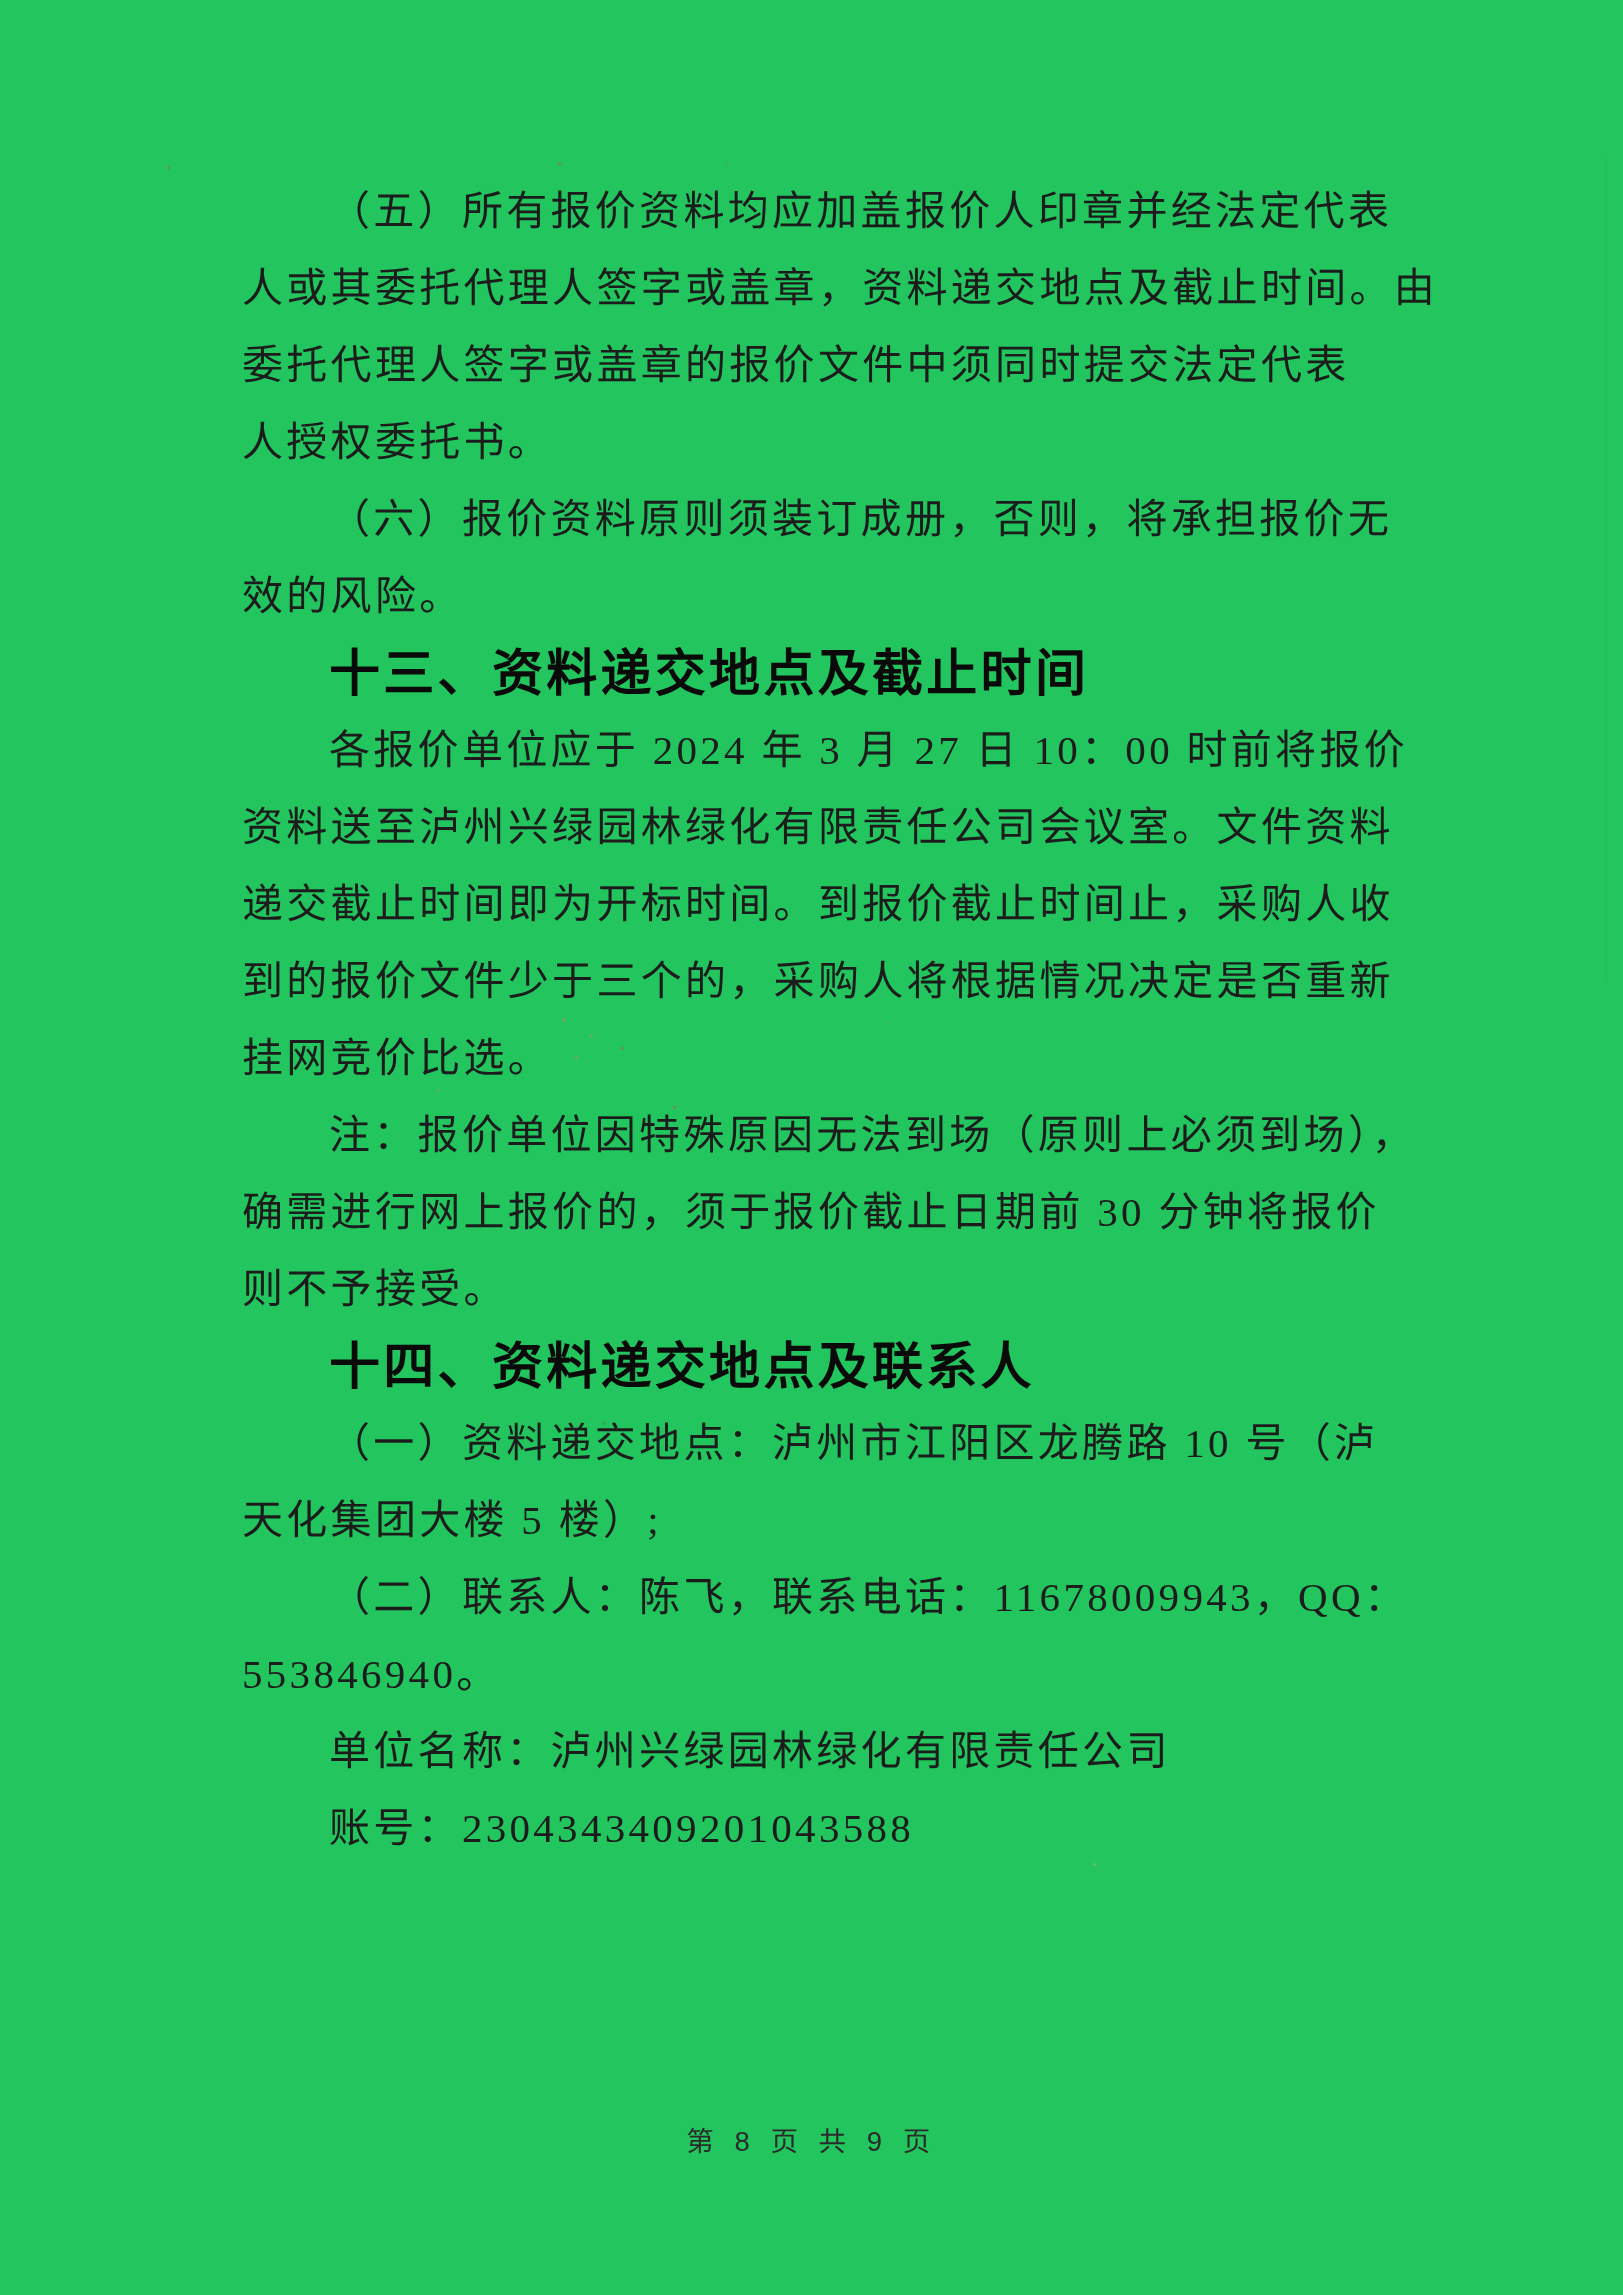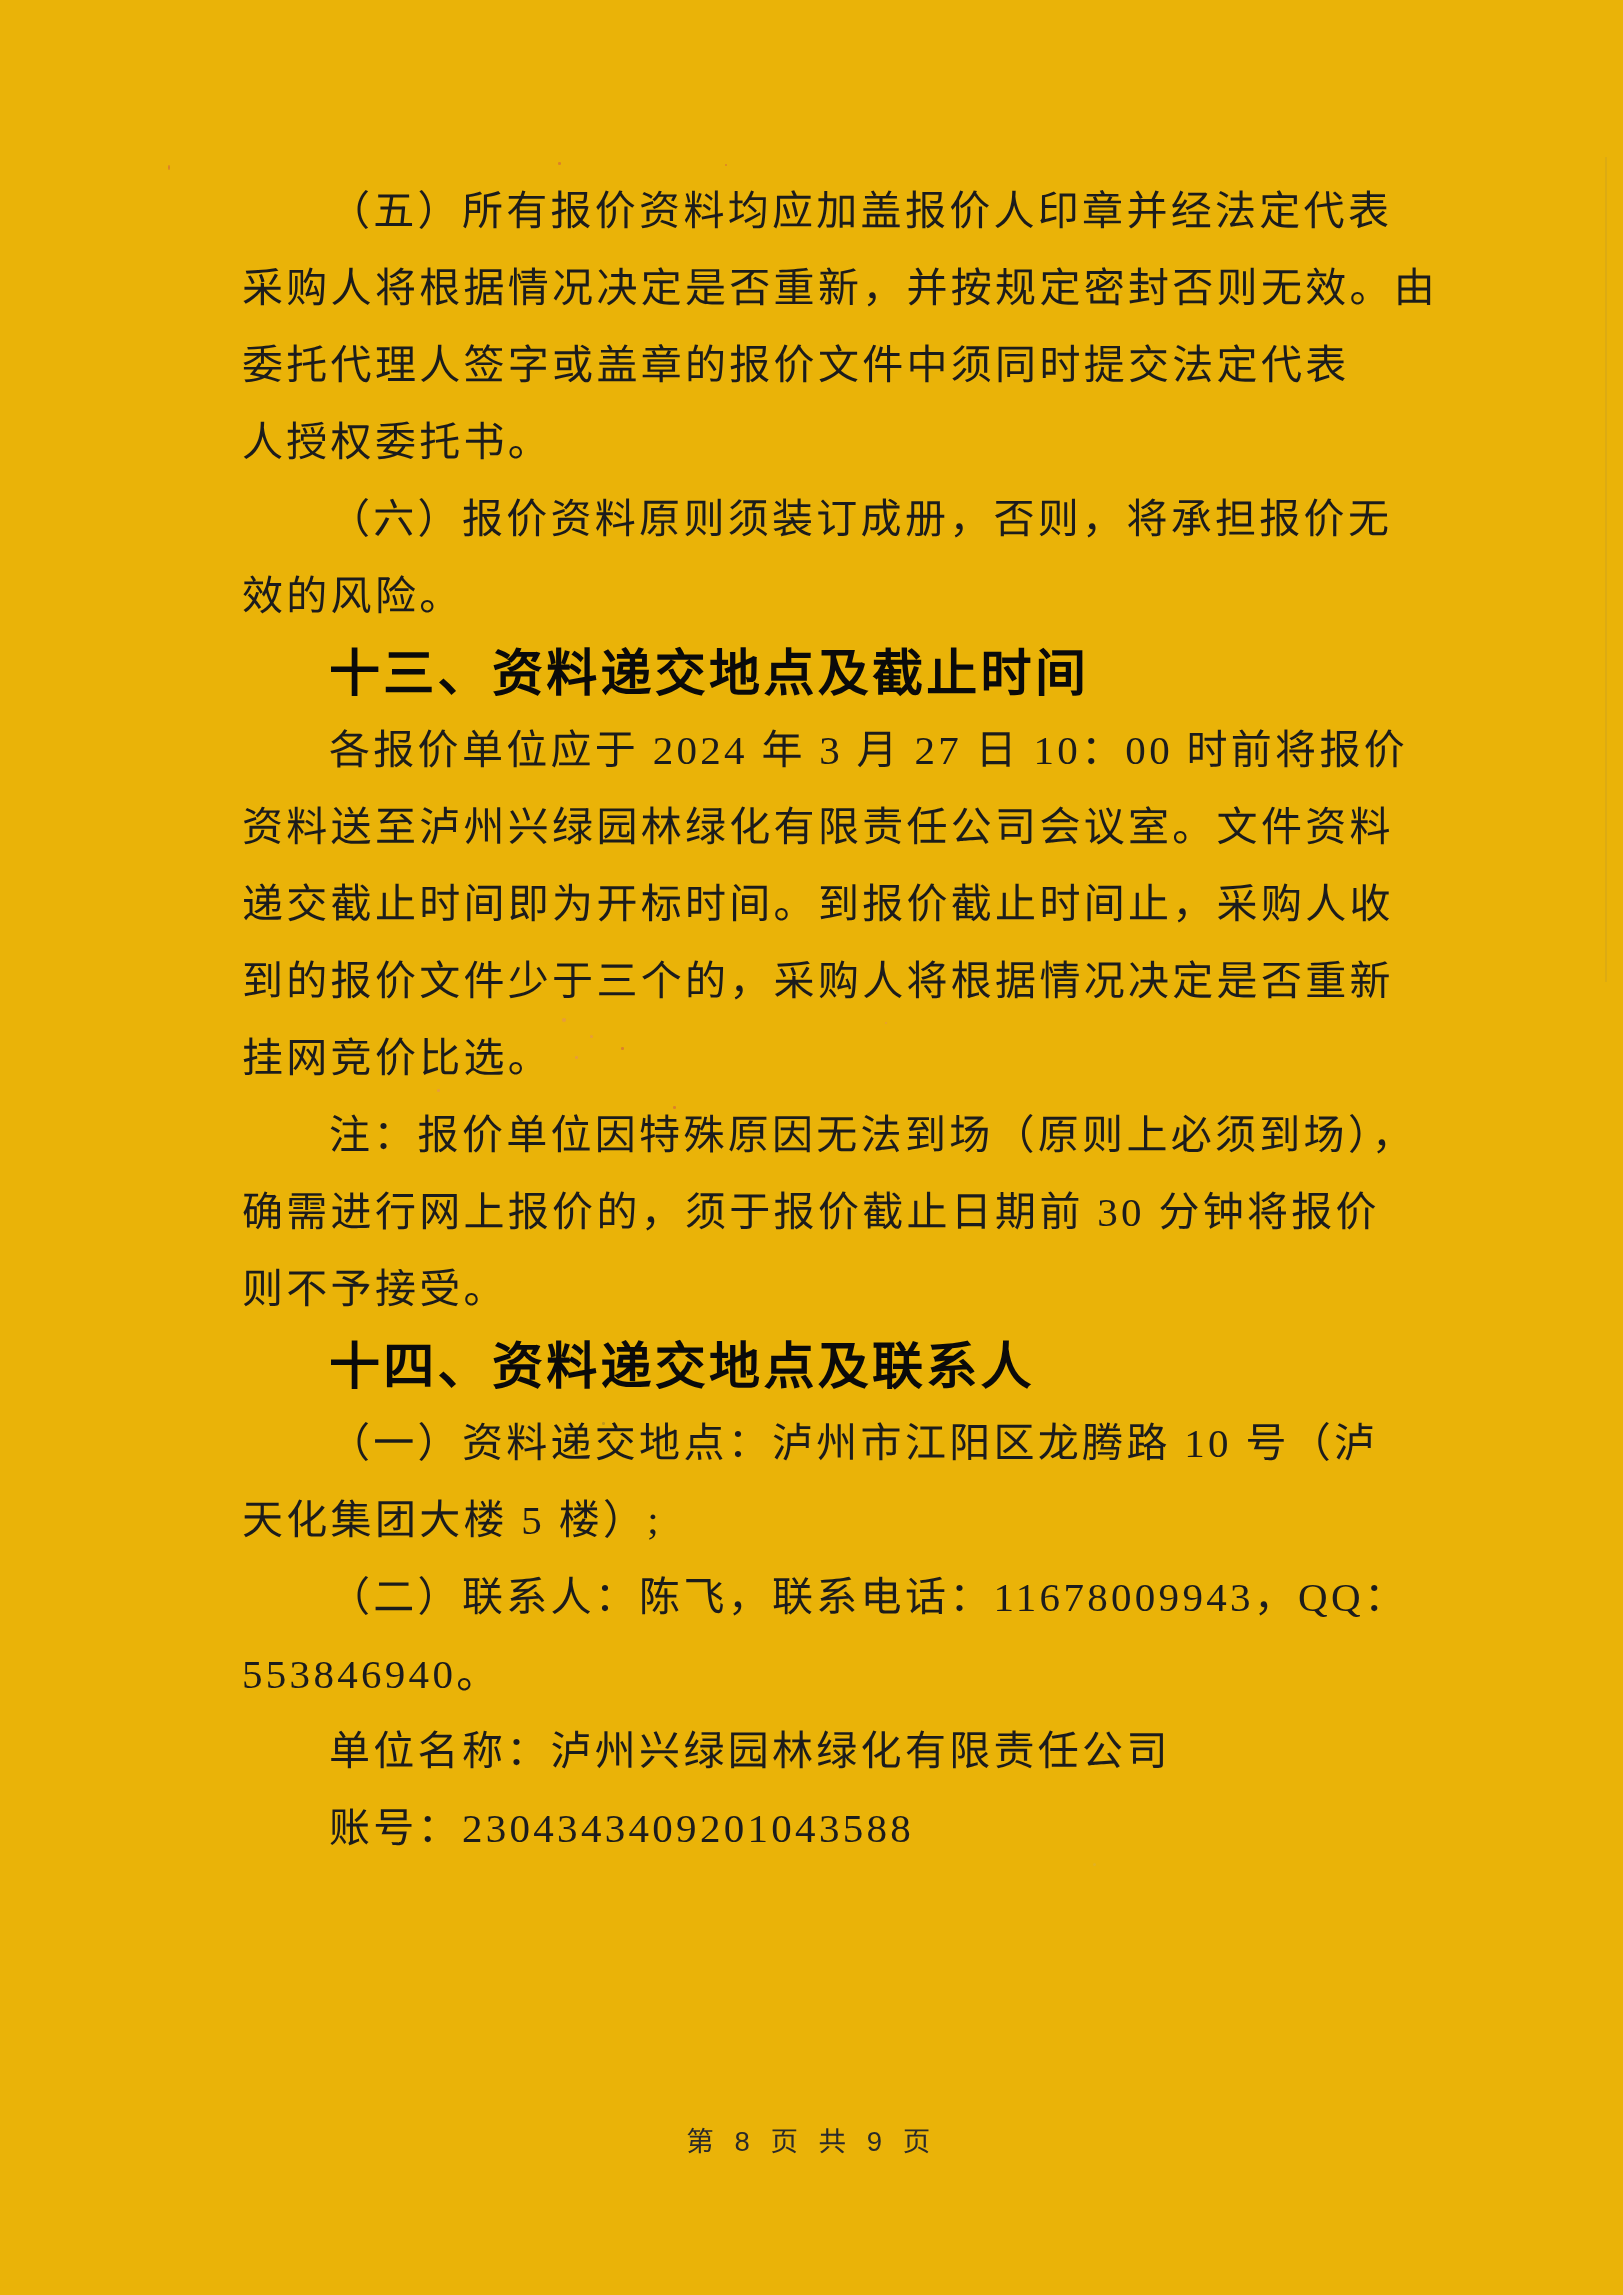--- a/index.html
+++ b/index.html
@@ -5,21 +5,21 @@
   html, body {
     margin: 0;
     padding: 0;
     background: #e8e8e6;
   }
   .page {
     position: relative;
     width: 1623px;
     height: 2295px;
     margin: 0 auto;
-    background: #eab308;
+    background: #22c55e;
     overflow: hidden;
   }
   .text-block {
     position: absolute;
     left: 242px;
     top: 173px;
     width: 1152px;
   }
   .line {
     height: 77px;
@@ -69,21 +69,21 @@
   .sp-gray  { background: rgba(90, 90, 90, 0.30); }
   .sp-yellow{ background: rgba(215, 175, 70, 0.45); }
 </style>
 </head>
 <body>
 
 <div class="page">
 
   <div class="text-block" id="doc-body">
       <div class="line indent">（五）所有报价资料均应加盖报价人印章并经法定代表</div>
-      <div class="line">采购人将根据情况决定是否重新，并按规定密封否则无效。由</div>
+      <div class="line">人或其委托代理人签字或盖章，资料递交地点及截止时间。由</div>
       <div class="line">委托代理人签字或盖章的报价文件中须同时提交法定代表</div>
       <div class="line">人授权委托书。</div>
       <div class="line indent">（六）报价资料原则须装订成册，否则，将承担报价无</div>
       <div class="line">效的风险。</div>
       <div class="line indent heading">十三、资料递交地点及截止时间</div>
       <div class="line indent">各报价单位应于 2024 年 3 月 27 日 10：00 时前将报价</div>
       <div class="line">资料送至泸州兴绿园林绿化有限责任公司会议室。文件资料</div>
       <div class="line">递交截止时间即为开标时间。到报价截止时间止，采购人收</div>
       <div class="line">到的报价文件少于三个的，采购人将根据情况决定是否重新</div>
       <div class="line">挂网竞价比选。</div>

